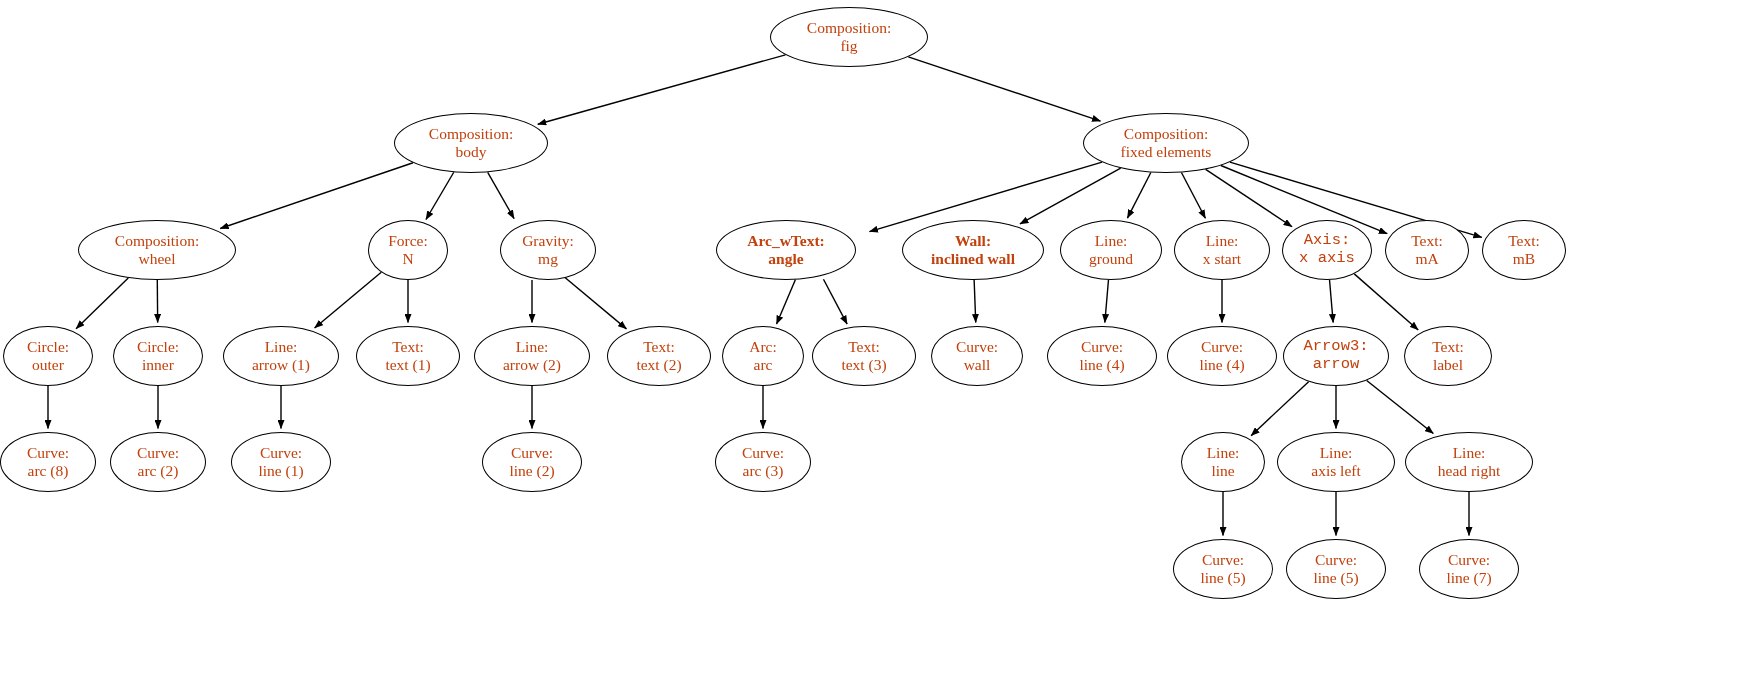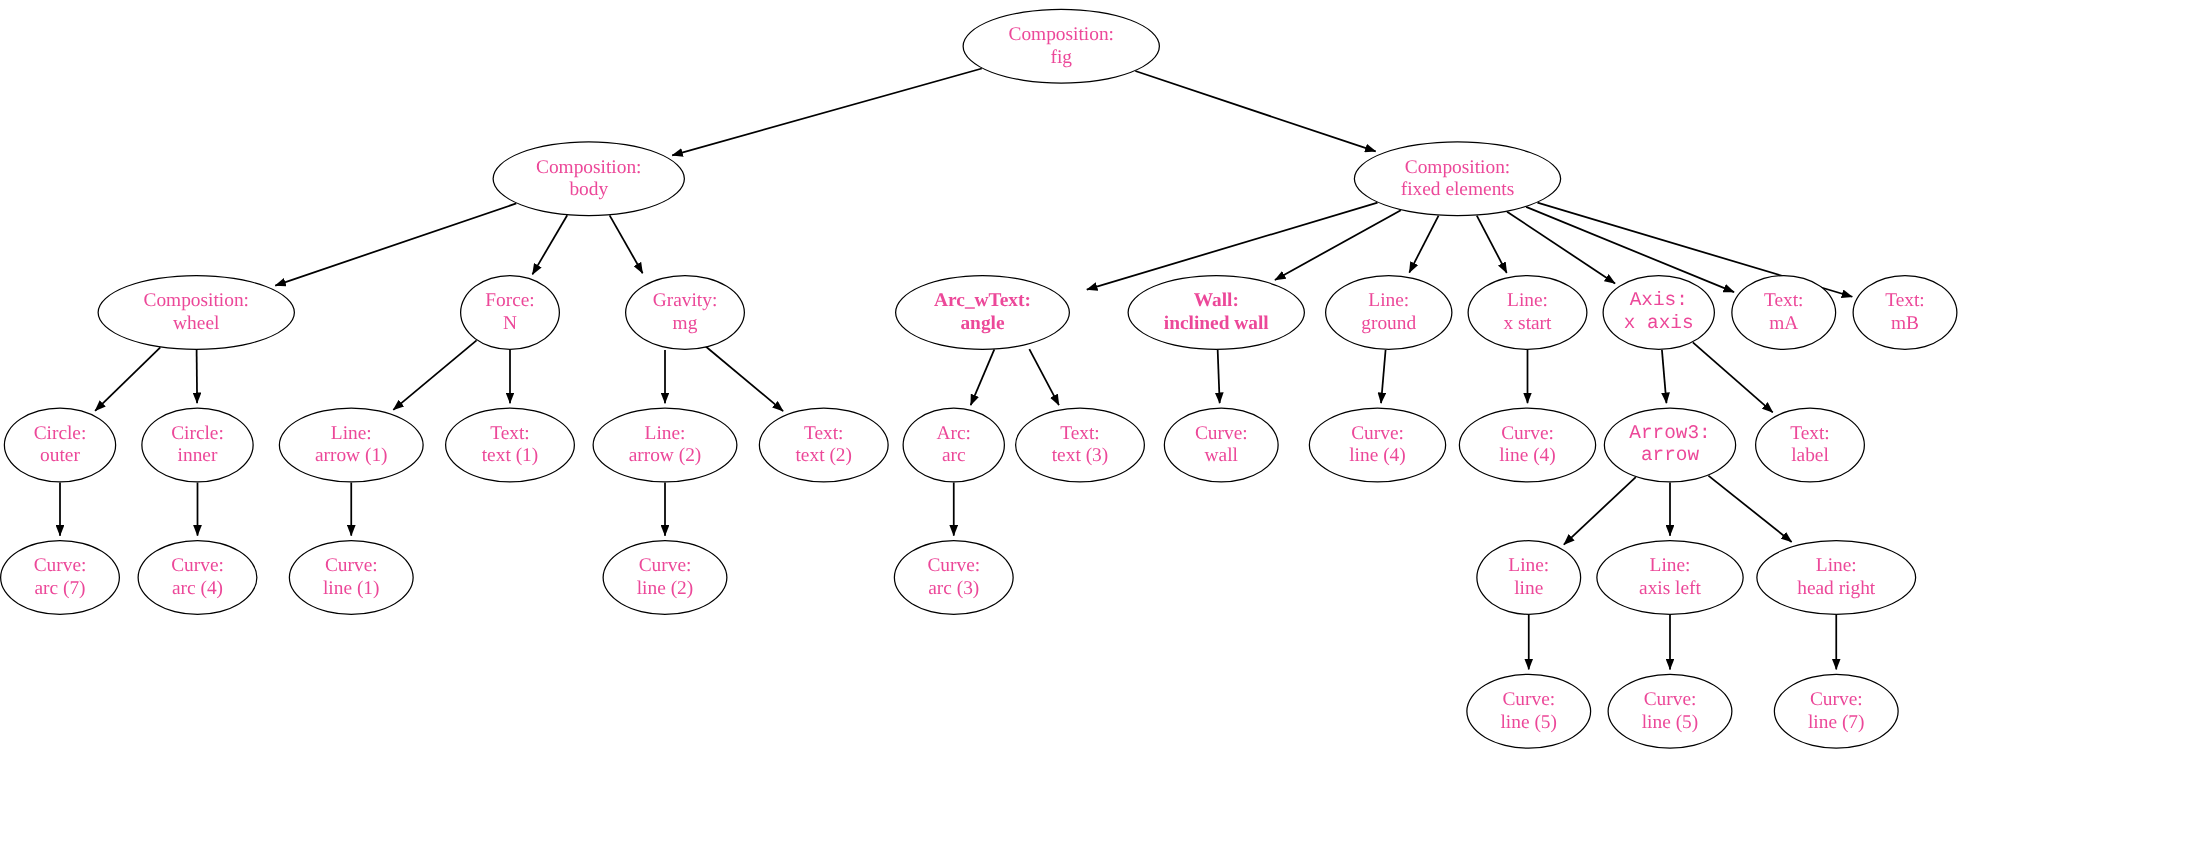--- a/index.html
+++ b/index.html
@@ -26,21 +26,21 @@
     position: absolute;
     box-sizing: border-box;
     border: 1.4px solid #000000;
     border-radius: 50%;
     background: #ffffff;
     display: flex;
     flex-direction: column;
     align-items: center;
     justify-content: center;
     line-height: 1.16;
-    color: #ec4899;
+    color: #c2410c;
     font-size: 15.5px;
     text-align: center;
     white-space: nowrap;
   }
   .node .l1, .node .l2 {
     display: block;
   }
 </style>
 </head>
 <body>
@@ -189,25 +189,25 @@
       <div class="node" style="left: 1283px; top: 326px; width: 106px; height: 60px; font-family: Liberation Mono, monospace;">
         <span class="l1">Arrow3:</span>
         <span class="l2">arrow</span>
       </div>
       <div class="node" style="left: 1404px; top: 326px; width: 88px; height: 60px;">
         <span class="l1">Text:</span>
         <span class="l2">label</span>
       </div>
       <div class="node" style="left: 0px; top: 432px; width: 96px; height: 60px;">
         <span class="l1">Curve:</span>
-        <span class="l2">arc (7)</span>
+        <span class="l2">arc (8)</span>
       </div>
       <div class="node" style="left: 110px; top: 432px; width: 96px; height: 60px;">
         <span class="l1">Curve:</span>
-        <span class="l2">arc (4)</span>
+        <span class="l2">arc (2)</span>
       </div>
       <div class="node" style="left: 231px; top: 432px; width: 100px; height: 60px;">
         <span class="l1">Curve:</span>
         <span class="l2">line (1)</span>
       </div>
       <div class="node" style="left: 482px; top: 432px; width: 100px; height: 60px;">
         <span class="l1">Curve:</span>
         <span class="l2">line (2)</span>
       </div>
       <div class="node" style="left: 715px; top: 432px; width: 96px; height: 60px;">

